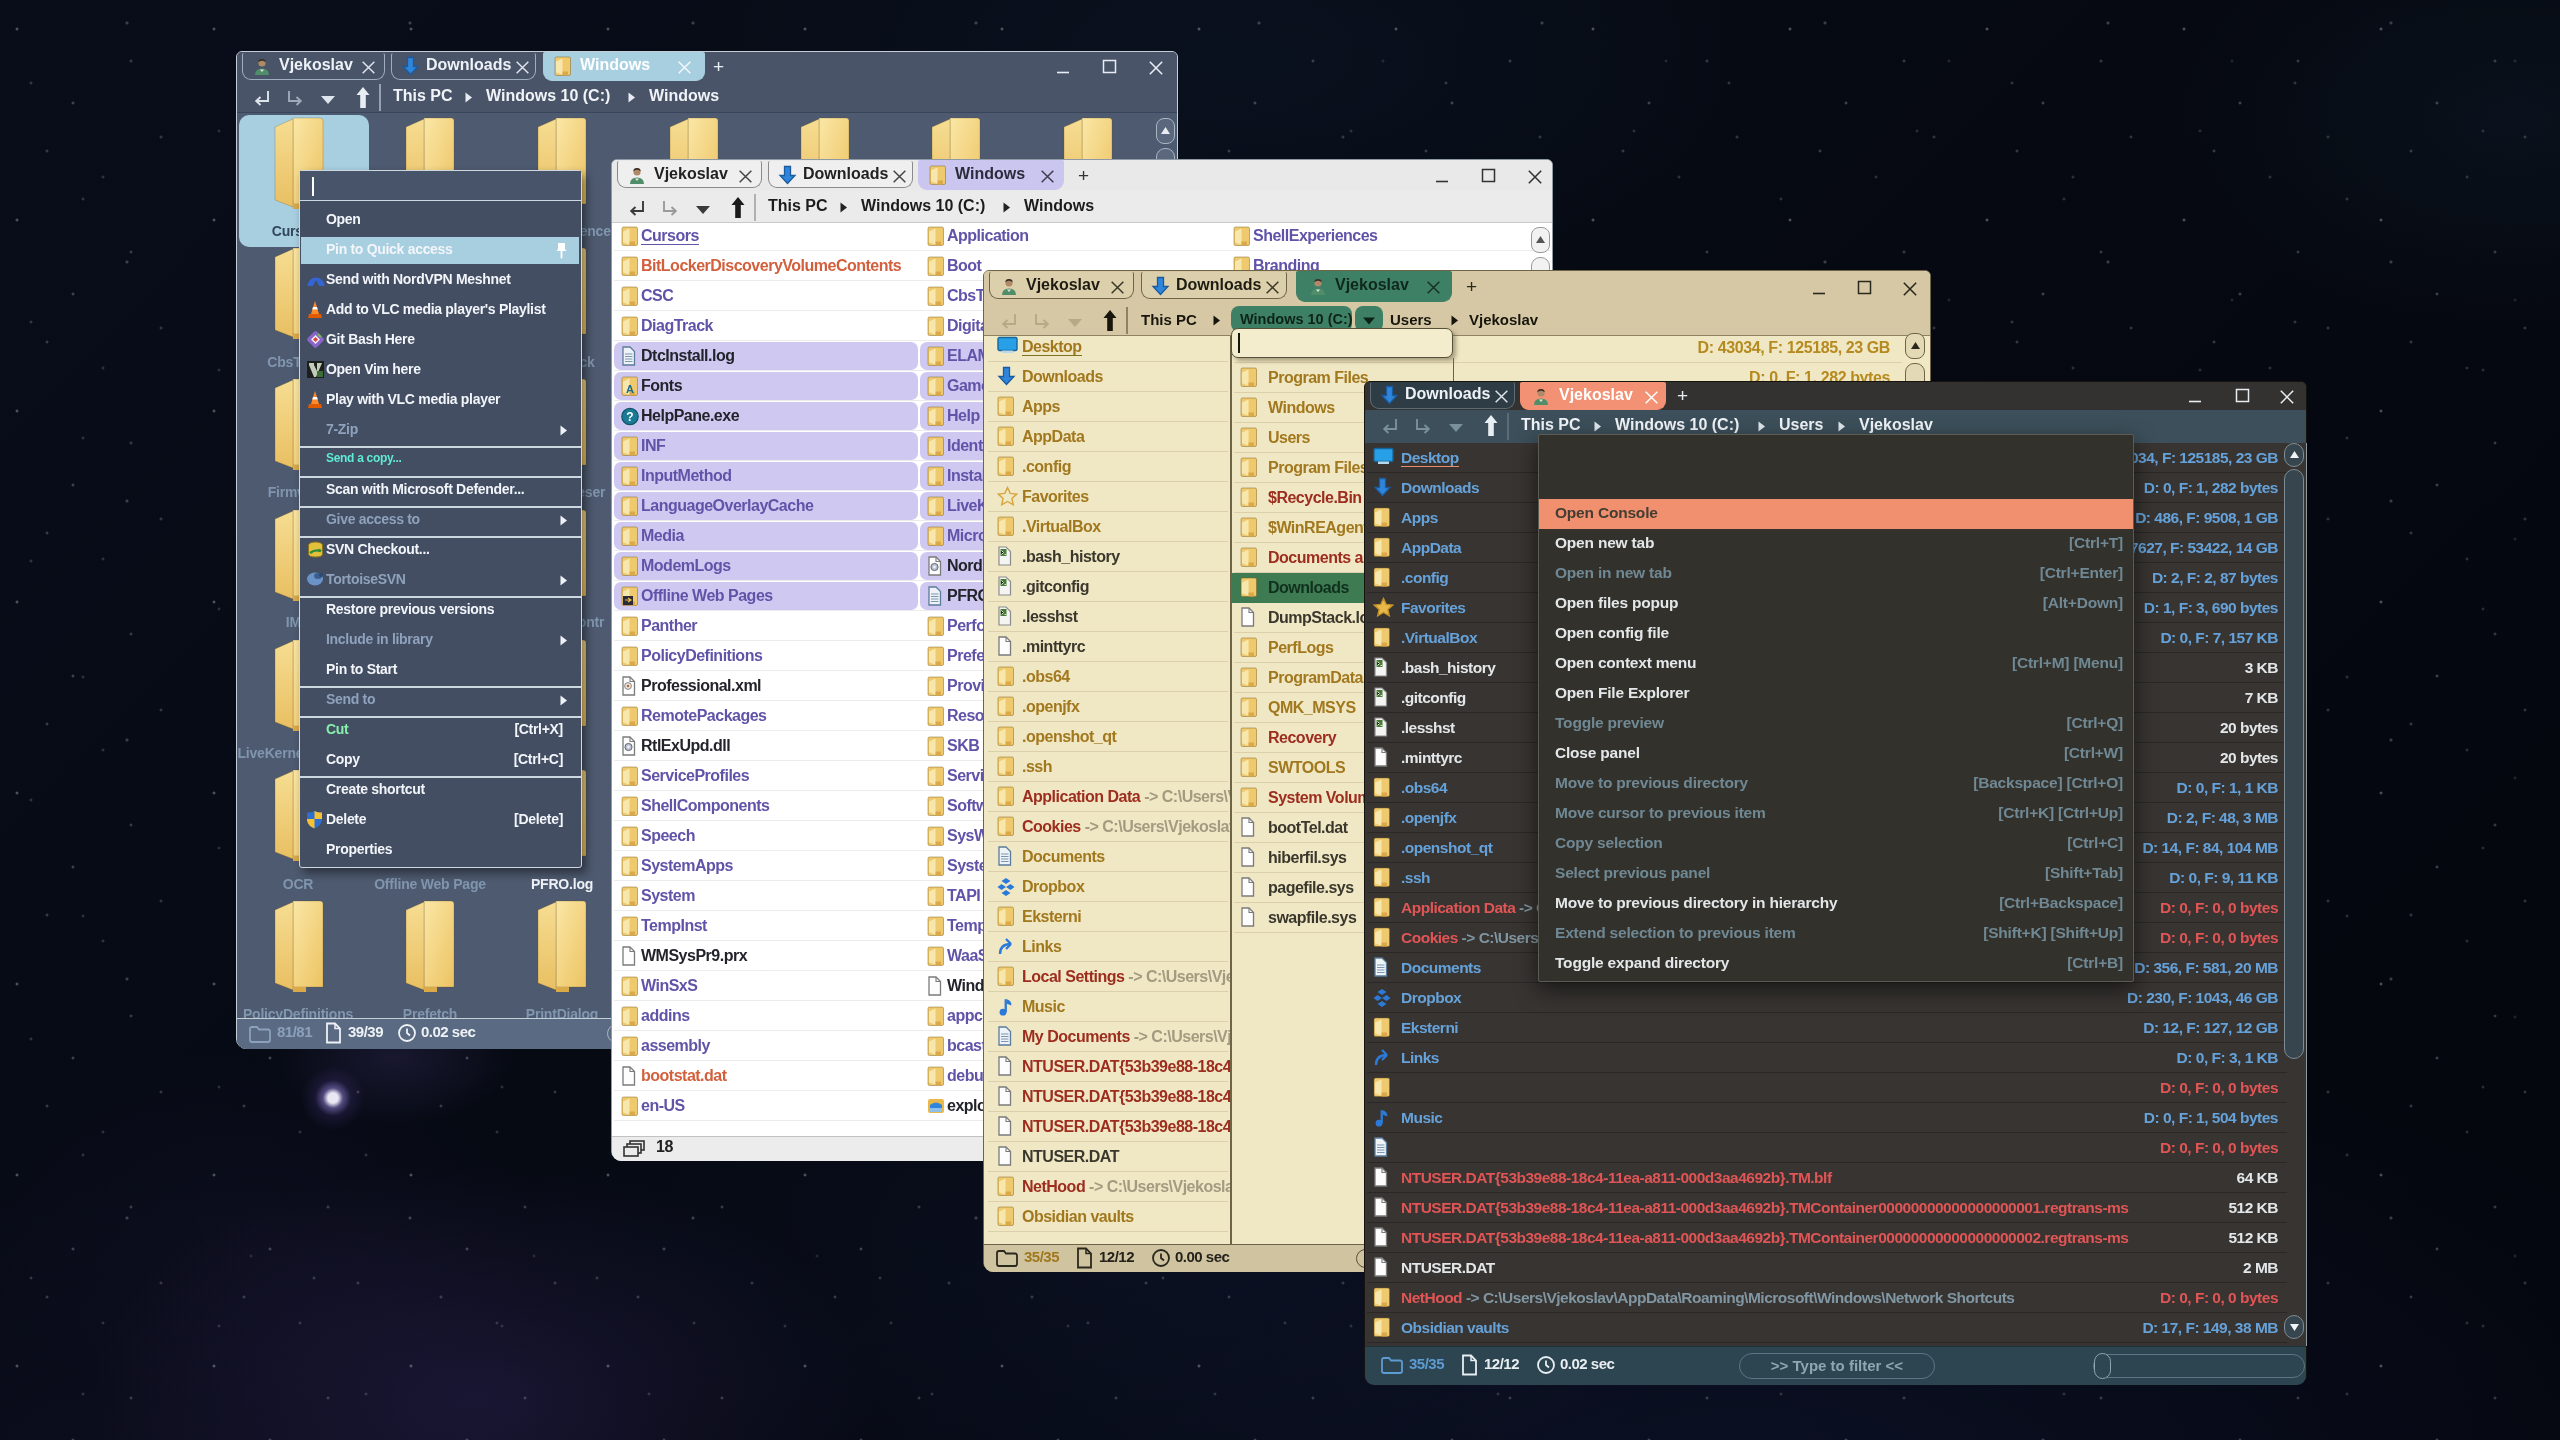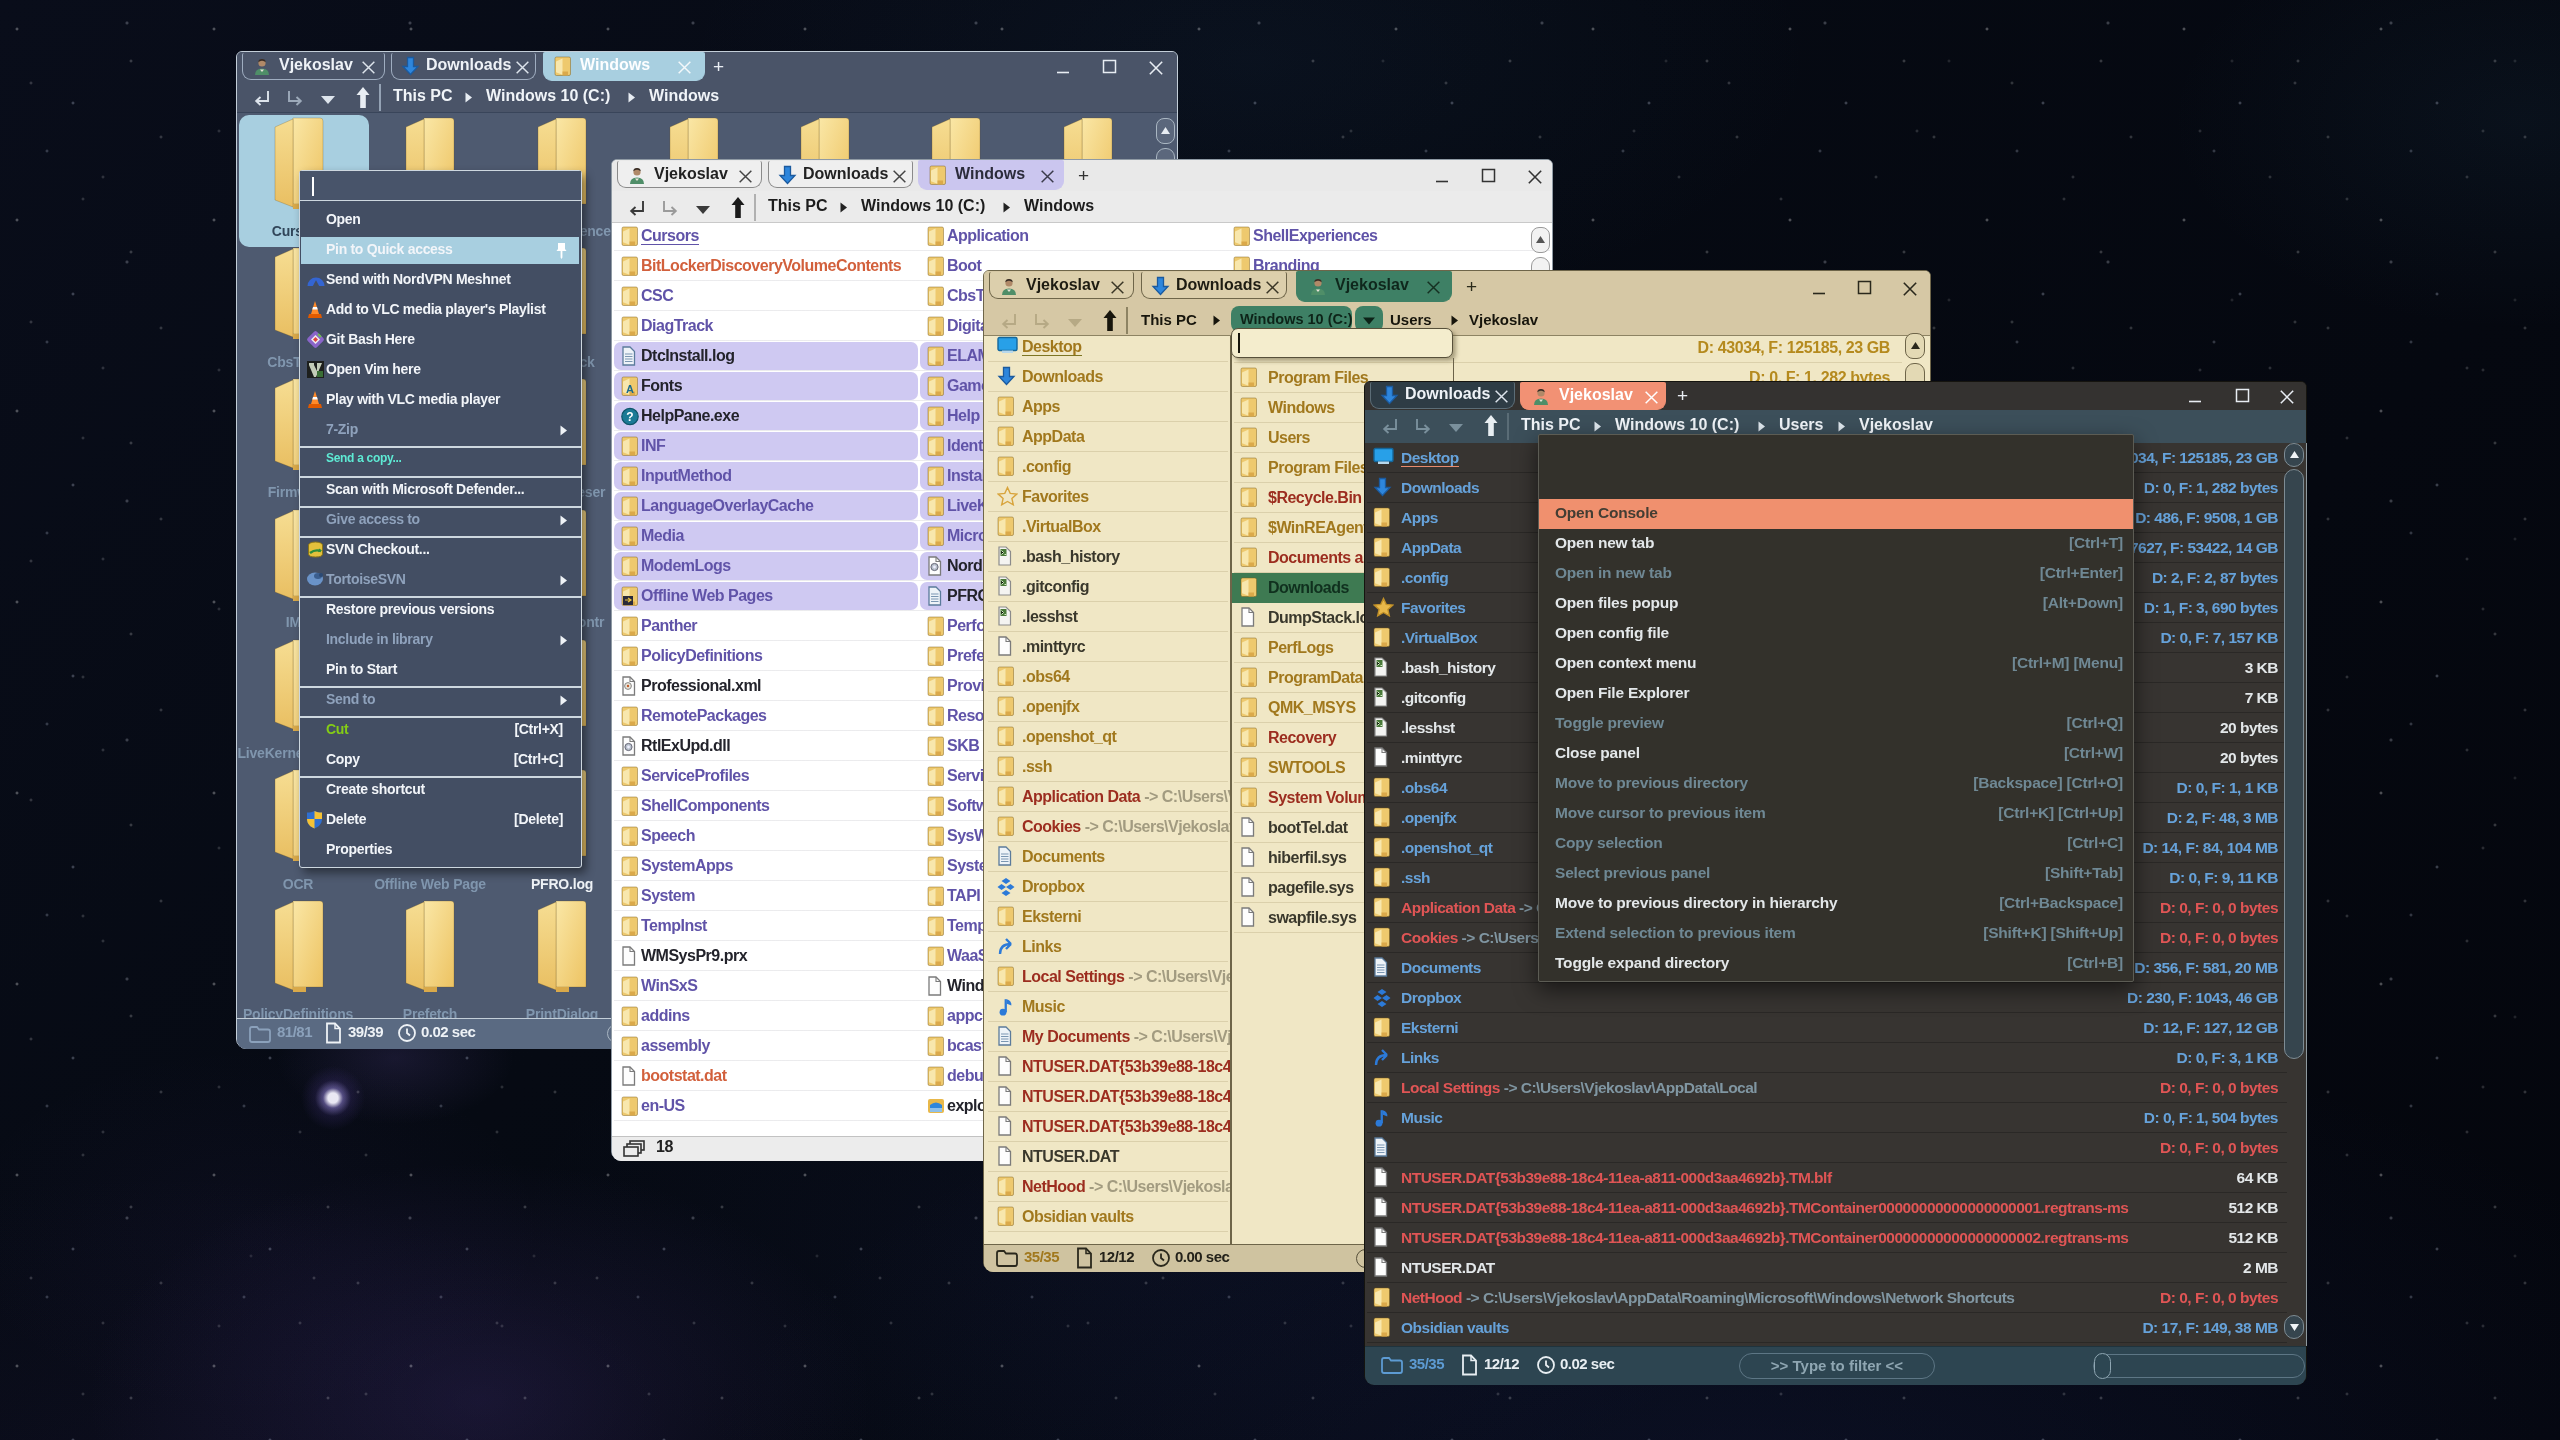--- a/index.html
+++ b/index.html
@@ -921,21 +921,21 @@
 <span class="ab" style="left:26px;top:430px;font-size:14px;letter-spacing:-0.3px;color:#f2f5f9">Restore previous versions</span>
 <span class="ab" style="left:26px;top:460px;font-size:14px;letter-spacing:-0.3px;color:#8fa2bc">Include in library</span>
 <svg class="ab" style="left:259px;top:463px" width="9" height="13" viewBox="0 0 9 13">
         <path d="M1.5 1.5 L8 6.5 L1.5 11.5 Z" fill="#eef2f6"></path>
       </svg>
 <span class="ab" style="left:26px;top:490px;font-size:14px;letter-spacing:-0.3px;color:#f2f5f9">Pin to Start</span>
 <span class="ab" style="left:26px;top:520px;font-size:14px;letter-spacing:-0.3px;color:#8fa2bc">Send to</span>
 <svg class="ab" style="left:259px;top:523px" width="9" height="13" viewBox="0 0 9 13">
         <path d="M1.5 1.5 L8 6.5 L1.5 11.5 Z" fill="#eef2f6"></path>
       </svg>
-<span class="ab" style="left:26px;top:550px;font-size:14px;letter-spacing:-0.3px;color:#84cc16">Cut</span>
+<span class="ab" style="left:26px;top:550px;font-size:14px;letter-spacing:-0.3px;color:#86efac">Cut</span>
 <span class="ab" style="right:18px;top:550px;font-size:14px;letter-spacing:-0.3px;color:#f2f5f9">[Ctrl+X]</span>
 <span class="ab" style="left:26px;top:580px;font-size:14px;letter-spacing:-0.3px;color:#f2f5f9">Copy</span>
 <span class="ab" style="right:18px;top:580px;font-size:14px;letter-spacing:-0.3px;color:#f2f5f9">[Ctrl+C]</span>
 <span class="ab" style="left:26px;top:610px;font-size:14px;letter-spacing:-0.3px;color:#f2f5f9">Create shortcut</span>
 <svg class="ab" style="left:6px;top:639px" width="17" height="19" viewBox="0 0 17 19">
         <path d="M8.5 1 C11 2.2 13.8 2.6 16 2.5 V9 C16 14 12.5 17 8.5 18.5 C4.5 17 1 14 1 9 V2.5 C3.2 2.6 6 2.2 8.5 1 Z" fill="#2f6fd0"></path>
         <path d="M8.5 1 C11 2.2 13.8 2.6 16 2.5 V9 H8.5 Z" fill="#f5c234"></path>
         <path d="M1 9 H8.5 V18.5 C4.5 17 1 14 1 9 Z" fill="#f5c234"></path>
       </svg>
 <span class="ab" style="left:26px;top:640px;font-size:14px;letter-spacing:-0.3px;color:#f2f5f9">Delete</span>
@@ -2069,21 +2069,20 @@
       <path d="M3 18 Q3 8 14 8 M14 8 L9 3 M14 8 L9 13" stroke="#2c7ad8" stroke-width="2.4" fill="none"></path>
     </svg>
 <div class="r" style="left:36px;top:661px;width:800px;font-size:15.5px;color:#66a2da"><span style="">Links</span></div>
 <div class="ab" style="right:28px;top:661px;height:30px;line-height:30px;font-size:15.5px;letter-spacing:-0.5px;color:#66a2da">D: 0, F: 3, 1 KB</div>
 <div class="ab" style="left:2px;top:691px;width:920px;height:30px;border-bottom:1px solid rgba(0,0,0,.22)"></div>
 <svg class="ab" style="left:8px;top:695px" width="18" height="21" viewBox="0 0 18 21">
       <rect x="1" y="1" width="15.5" height="18.5" rx="1.5" fill="#eec96e" stroke="rgba(120,88,20,0.45)"></rect>
       <path d="M2 5.5 L8.5 2.5 L8.5 18.8 L2 16.2 Z" fill="#f8e7ad"></path>
       <rect x="8.5" y="15.5" width="5.5" height="4" fill="#dba94a"></rect>
     </svg>
-<div class="r" style="left:36px;top:691px;width:800px;font-size:15.5px;color:#e05555"><span style="">Local Settings</span><span style="color:#8096a2"> -&gt; C:\Users\Vjekoslav\AppData\Local</span></div>
 <div class="ab" style="right:28px;top:691px;height:30px;line-height:30px;font-size:15.5px;letter-spacing:-0.5px;color:#e05555">D: 0, F: 0, 0 bytes</div>
 <div class="ab" style="left:2px;top:721px;width:920px;height:30px;border-bottom:1px solid rgba(0,0,0,.22)"></div>
 <svg class="ab" style="left:8px;top:725px" width="18" height="21" viewBox="0 0 18 21">
       <circle cx="6" cy="16.2" r="3.4" fill="#2c7ad8"></circle>
       <rect x="7.6" y="3.2" width="2.3" height="13" fill="#2c7ad8"></rect>
       <path d="M9.9 3.2 Q15 4.8 14.3 9.6 L9.9 7.8 Z" fill="#2c7ad8"></path>
     </svg>
 <div class="r" style="left:36px;top:721px;width:800px;font-size:15.5px;color:#66a2da"><span style="">Music</span></div>
 <div class="ab" style="right:28px;top:721px;height:30px;line-height:30px;font-size:15.5px;letter-spacing:-0.5px;color:#66a2da">D: 0, F: 1, 504 bytes</div>
 <div class="ab" style="left:2px;top:751px;width:920px;height:30px;border-bottom:1px solid rgba(0,0,0,.22)"></div>

